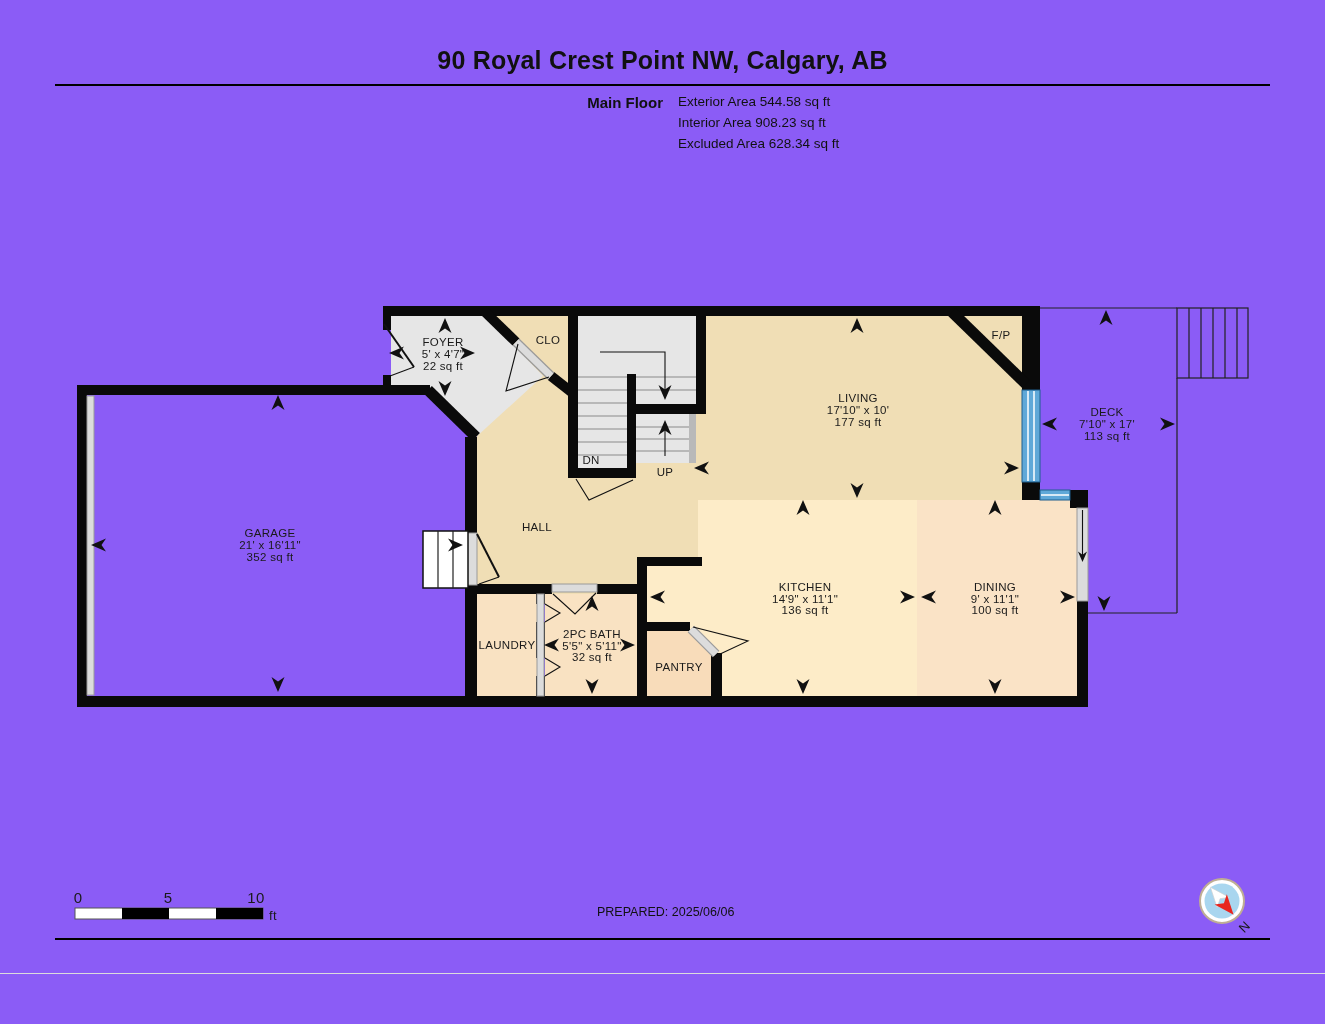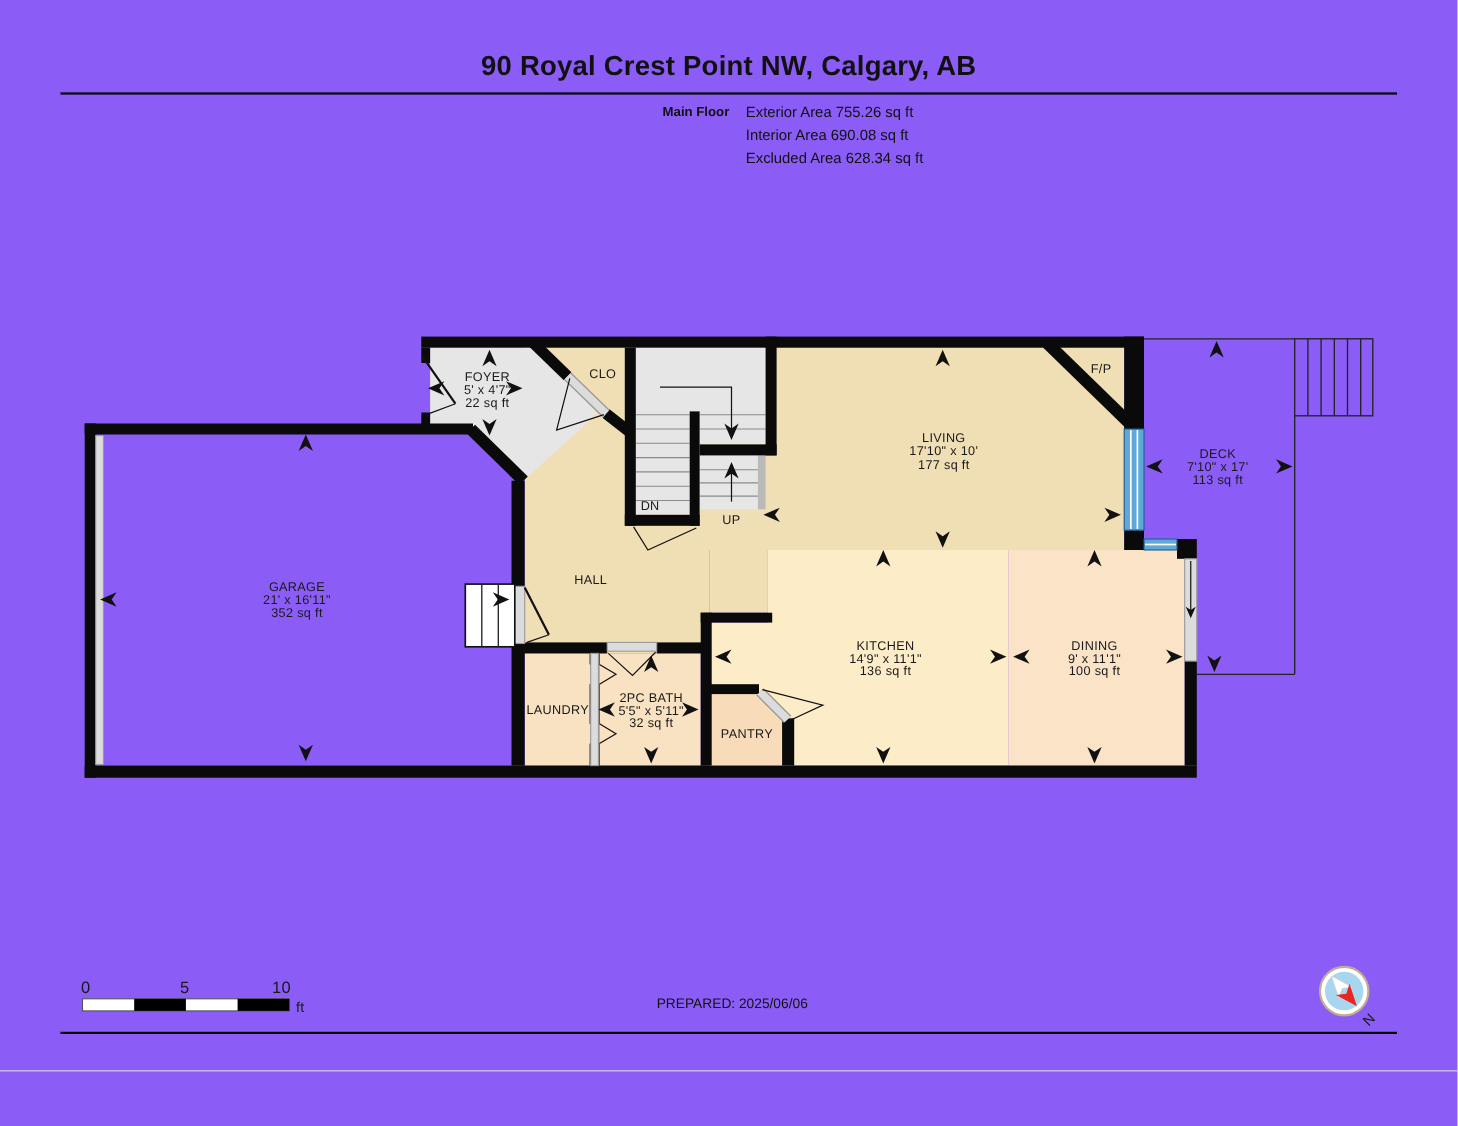--- a/index.html
+++ b/index.html
@@ -2,21 +2,21 @@
 <html style="--wall: #0a0a0a; --beige: #f0deb5; --kitchen: #fdecc8; --dining: #fae3c6; --service: #f9e2c2; --pantry: #f8dcba; --gray_room: #e6e6e6; --door: #dcdcdc; --door_edge: #9a9a9a; --window: #5fa8d8; --railing: #b9b9b9; --compass_blue: #a9d6ef; --compass_red: #e8251f; --compass_ring: #bfae94;"><head>
 <meta charset="utf-8">
 <style>
   html,body{margin:0;padding:0;background:#fff;}
   .page{position:relative;width:1325px;height:1024px;background:#8b5cf6;overflow:hidden;
         font-family:"Liberation Sans", sans-serif;color:#111;}
   .abs{position:absolute;}
   .title{top:46px;left:0;width:100%;text-align:center;font-size:25px;font-weight:bold;letter-spacing:.2px;}
   .hr{height:2px;background:#000;left:55px;width:1215px;}
   .hr1{top:84px;} .hr2{top:938px;}
-  .floor-label{top:94px;right:662px;font-size:12px;font-weight:bold;}
+  .floor-label{top:94px;right:662px;font-size:15px;font-weight:bold;}
   .area-line{left:678px;font-size:13.5px;}
   .a1{top:94px;} .a2{top:115px;} .a3{top:136px;}
   .prepared{top:905px;left:597px;font-size:12.5px;}
   .disclaimer{top:949px;left:57px;font-size:11.8px;color:#222;}
   .faint{top:973px;left:0;width:100%;height:1px;background:#dcdcdc;}
   svg{position:absolute;top:0;left:0;}
   svg text{font-family:"Liberation Sans", sans-serif;font-size:11.5px;fill:#1a1a1a;letter-spacing:.3px;}
   text.num{font-size:15px;} text.ft{font-size:13px;} text.north{font-size:13px;}
   .wall{fill:var(--wall);} .wline{stroke:var(--wall);fill:none;}
   .beige{fill:var(--beige);} .kitchen{fill:var(--kitchen);} .dining{fill:var(--dining);}
@@ -34,22 +34,22 @@
   .arr{fill:#111;}
 </style>
 </head>
 <body>
 
 <div class="page">
 
   <div class="abs title">90 Royal Crest Point NW, Calgary, AB</div>
   <div class="abs hr hr1"></div>
   <div class="abs floor-label">Main Floor</div>
-  <div class="abs area-line a1">Exterior Area 755.26 sq ft</div>
-  <div class="abs area-line a2">Interior Area 690.08 sq ft</div>
+  <div class="abs area-line a1">Exterior Area 544.58 sq ft</div>
+  <div class="abs area-line a2">Interior Area 908.23 sq ft</div>
   <div class="abs area-line a3">Excluded Area 628.34 sq ft</div>
 
   <svg width="1325" height="1024" viewBox="0 0 1325 1024">
     <defs>
       <path id="arr" d="M0,0 L6.5,15 L0,10.5 L-6.5,15 Z"></path>
     </defs>
 
     <g>
       <rect class="beige" x="477" y="316" width="545" height="184"></rect>
       <rect class="beige" x="477" y="500" width="168" height="94"></rect>

